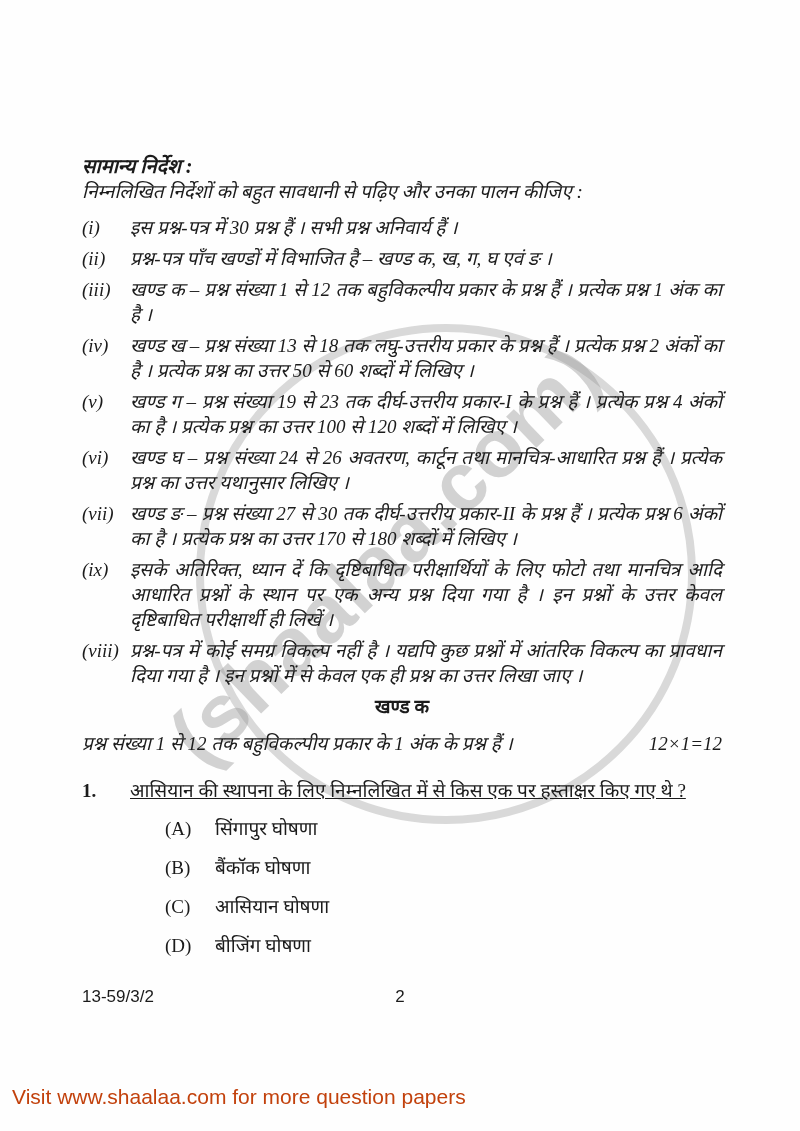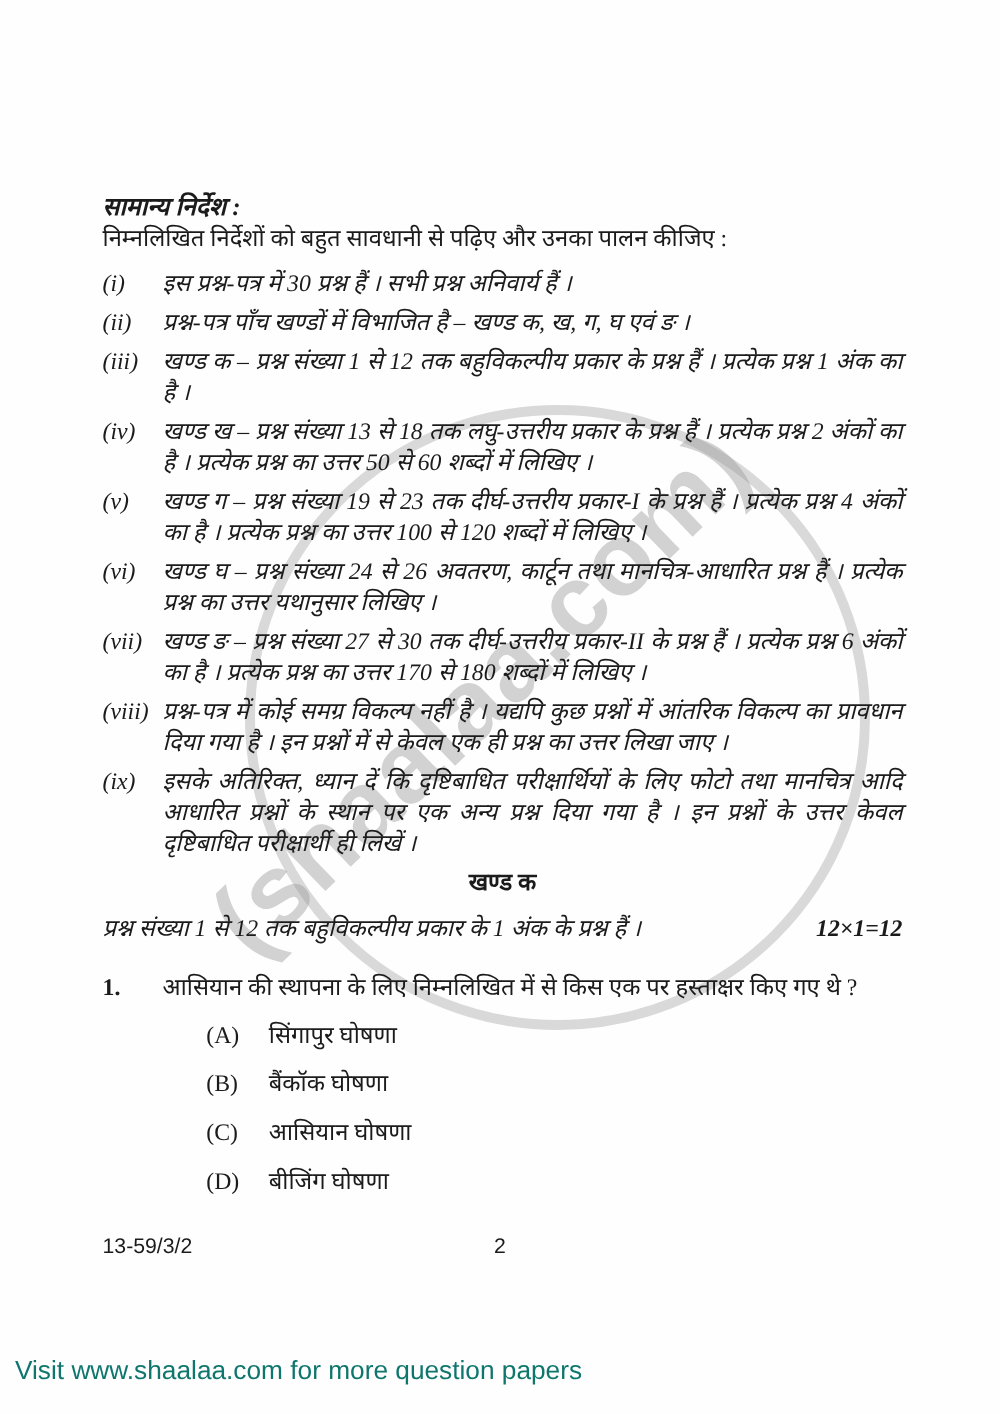--- a/index.html
+++ b/index.html
@@ -44,20 +44,21 @@
     z-index: 1;
     font-size: 19px;
     line-height: 25px;
   }
   .gen-head {
     font-size: 20px;
     font-weight: bold;
     font-style: italic;
   }
   .gen-sub {
+    font-style: italic;
     margin-bottom: 11px;
   }
   .inst-row {
     display: flex;
     align-items: flex-start;
     margin-bottom: 6px;
     font-style: italic;
   }
   .inst-num {
     flex: 0 0 48px;
@@ -75,29 +76,29 @@
     margin: 4px 0 12px 0;
   }
   .section-intro {
     display: flex;
     justify-content: space-between;
     align-items: center;
     font-style: italic;
     margin-bottom: 22px;
   }
   .section-intro .intro-text { text-align: left; }
-  .marks { font-weight: bold; white-space: nowrap; margin-left: 30px; }
+  .marks { font-weight: normal; white-space: nowrap; margin-left: 30px; }
 
   .question {
     display: flex;
     align-items: flex-start;
     margin-bottom: 13px;
   }
   .q-num { flex: 0 0 48px; font-weight: bold; }
-  .q-text { flex: 1 1 auto; }
+  .q-text { flex: 1 1 auto; text-decoration: underline; }
 
   .options { margin-left: 83px; }
   .opt-row {
     display: flex;
     align-items: flex-start;
     margin-bottom: 14px;
   }
   .opt-label { flex: 0 0 50px; }
   .opt-text { flex: 1 1 auto; }
 
@@ -112,21 +113,21 @@
   }
   .paper-code { position: absolute; left: 82px; top: 0; }
   .page-num { position: absolute; left: 0; width: 100%; text-align: center; top: 0; }
 
   .promo {
     position: absolute;
     left: 12px; top: 1085px;
     z-index: 1;
     font-family: "Liberation Sans", "DejaVu Sans", sans-serif;
     font-size: 21px;
-    color: #0f766e;
+    color: #c2410c;
   }
 </style>
 </head>
 <body>
 
 <div class="page">
 
   <div class="watermark">
     <div class="wm-circle"></div>
     <div class="wm-text">(shaalaa.com)</div>
@@ -160,26 +161,26 @@
         </div>
         <div class="inst-row">
           <span class="inst-num">(vi)</span>
           <span class="inst-text"><span class="b">खण्ड घ</span><span> – प्रश्न संख्या </span><span class="b">24</span><span> से </span><span class="b">26</span><span> अवतरण, कार्टून तथा मानचित्र-आधारित प्रश्न हैं । प्रत्येक प्रश्न का उत्तर यथानुसार लिखिए ।</span></span>
         </div>
         <div class="inst-row">
           <span class="inst-num">(vii)</span>
           <span class="inst-text"><span class="b">खण्ड ङ</span><span> – प्रश्न संख्या </span><span class="b">27</span><span> से </span><span class="b">30</span><span> तक दीर्घ-उत्तरीय प्रकार-II के प्रश्न हैं । प्रत्येक प्रश्न </span><span class="b">6</span><span> अंकों का है । प्रत्येक प्रश्न का उत्तर </span><span class="b">170</span><span> से </span><span class="b">180</span><span> शब्दों में लिखिए ।</span></span>
         </div>
         <div class="inst-row">
+          <span class="inst-num">(ix)</span>
+          <span class="inst-text"><span>इसके अतिरिक्त, ध्यान दें कि दृष्टिबाधित परीक्षार्थियों के लिए फोटो तथा मानचित्र आदि आधारित प्रश्नों के स्थान पर एक अन्य प्रश्न दिया गया है । इन प्रश्नों के उत्तर केवल दृष्टिबाधित परीक्षार्थी ही लिखें ।</span></span>
+        </div>
+        <div class="inst-row">
           <span class="inst-num">(viii)</span>
           <span class="inst-text"><span>प्रश्न-पत्र में कोई समग्र विकल्प नहीं है । यद्यपि कुछ प्रश्नों में आंतरिक विकल्प का प्रावधान दिया गया है । इन प्रश्नों में से केवल </span><span class="b">एक</span><span> ही प्रश्न का उत्तर लिखा जाए ।</span></span>
-        </div>
-        <div class="inst-row">
-          <span class="inst-num">(ix)</span>
-          <span class="inst-text"><span>इसके अतिरिक्त, ध्यान दें कि दृष्टिबाधित परीक्षार्थियों के लिए फोटो तथा मानचित्र आदि आधारित प्रश्नों के स्थान पर एक अन्य प्रश्न दिया गया है । इन प्रश्नों के उत्तर केवल दृष्टिबाधित परीक्षार्थी ही लिखें ।</span></span>
         </div>
       </div>
 
     <div class="section-head">खण्ड क</div>
 
     <div class="section-intro">
       <span class="intro-text" id="section-intro-text"><span>प्रश्न संख्या </span><span class="b">1</span><span> से </span><span class="b">12</span><span> तक बहुविकल्पीय प्रकार के </span><span class="b">1</span><span> अंक के प्रश्न हैं ।</span></span>
       <span class="marks">12×1=12</span>
     </div>
 

